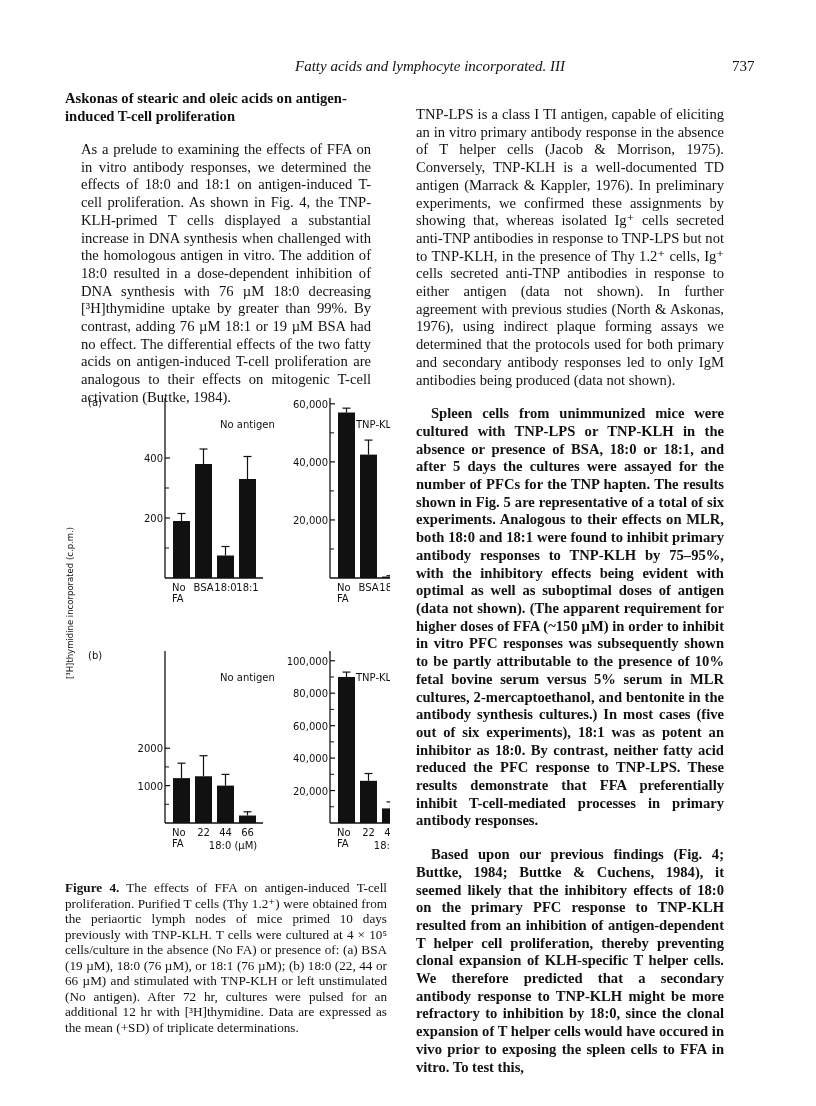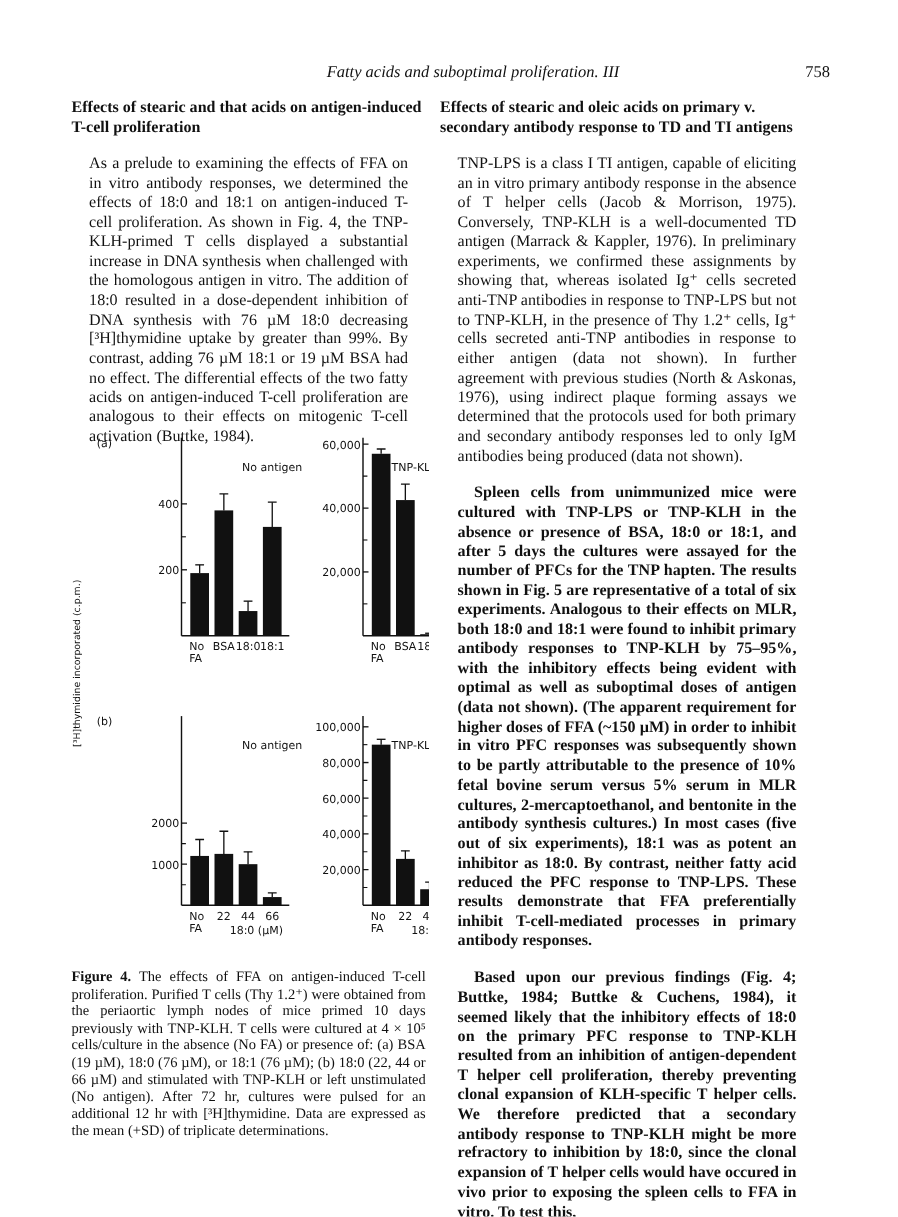--- a/index.html
+++ b/index.html
@@ -17,26 +17,26 @@
   .caption { position:absolute; left:65px; top:880px; width:322px; font-size:13.2px; line-height:15.5px; text-align:justify; }
   .caption b { font-weight:bold; }
   .figure { position:absolute; left:60px; top:393px; width:330px; height:485px; }
   .figure svg { position:absolute; left:0; top:0; }
   .figure text { font-family:"DejaVu Sans", sans-serif; fill:#111; }
 </style>
 </head>
 <body>
 
 <div class="running-head">
-  <span class="title">Fatty acids and suboptimal proliferation. III</span>
-  <span class="pageno">758</span>
+  <span class="title">Fatty acids and lymphocyte incorporated. III</span>
+  <span class="pageno">737</span>
 </div>
 
 <div class="col col-left">
-  <h2>Effects of stearic and that acids on antigen-induced T-cell proliferation</h2>
+  <h2>Askonas of stearic and oleic acids on antigen-induced T-cell proliferation</h2>
   <p>As a prelude to examining the effects of FFA on in vitro antibody responses, we determined the effects of 18:0 and 18:1 on antigen-induced T-cell proliferation. As shown in Fig. 4, the TNP-KLH-primed T cells displayed a substantial increase in DNA synthesis when challenged with the homologous antigen in vitro. The addition of 18:0 resulted in a dose-dependent inhibition of DNA synthesis with 76 µM 18:0 decreasing [³H]thymidine uptake by greater than 99%. By contrast, adding 76 µM 18:1 or 19 µM BSA had no effect. The differential effects of the two fatty acids on antigen-induced T-cell proliferation are analogous to their effects on mitogenic T-cell activation (Buttke, 1984).</p>
 </div>
 
 <div class="figure">
   <svg id="fig" width="330" height="485" viewBox="0 0 330 485">
     <text x="13" y="210" font-size="8.5" transform="rotate(-90 13 210)" text-anchor="middle">[³H]thymidine incorporated (c.p.m.)</text>
   <g>
         <line x1="105" y1="5" x2="105" y2="185" stroke="#111" stroke-width="1.3"></line>
         <line x1="105" y1="185" x2="203" y2="185" stroke="#111" stroke-width="1.3"></line>
         <line x1="105" y1="125" x2="110" y2="125" stroke="#111" stroke-width="1.2"></line>
@@ -165,17 +165,16 @@
         <text x="338" y="456" font-size="10" text-anchor="middle">18:0 (µM)</text>
       </g>
     </svg>
 </div>
 
 <div class="caption">
   <b>Figure 4.</b><span> The effects of FFA on antigen-induced T-cell proliferation. Purified T cells (Thy 1.2⁺) were obtained from the periaortic lymph nodes of mice primed 10 days previously with TNP-KLH. T cells were cultured at 4 × 10⁵ cells/culture in the absence (No FA) or presence of: (a) BSA (19 µM), 18:0 (76 µM), or 18:1 (76 µM); (b) 18:0 (22, 44 or 66 µM) and stimulated with TNP-KLH or left unstimulated (No antigen). After 72 hr, cultures were pulsed for an additional 12 hr with [³H]thymidine. Data are expressed as the mean (+SD) of triplicate determinations.</span>
 </div>
 
 <div class="col col-right">
-  <h2>Effects of stearic and oleic acids on primary v. secondary antibody response to TD and TI antigens</h2>
   <p>TNP-LPS is a class I TI antigen, capable of eliciting an in vitro primary antibody response in the absence of T helper cells (Jacob &amp; Morrison, 1975). Conversely, TNP-KLH is a well-documented TD antigen (Marrack &amp; Kappler, 1976). In preliminary experiments, we confirmed these assignments by showing that, whereas isolated Ig⁺ cells secreted anti-TNP antibodies in response to TNP-LPS but not to TNP-KLH, in the presence of Thy 1.2⁺ cells, Ig⁺ cells secreted anti-TNP antibodies in response to either antigen (data not shown). In further agreement with previous studies (North &amp; Askonas, 1976), using indirect plaque forming assays we determined that the protocols used for both primary and secondary antibody responses led to only IgM antibodies being produced (data not shown).</p>
   <p class="indent">Spleen cells from unimmunized mice were cultured with TNP-LPS or TNP-KLH in the absence or presence of BSA, 18:0 or 18:1, and after 5 days the cultures were assayed for the number of PFCs for the TNP hapten. The results shown in Fig. 5 are representative of a total of six experiments. Analogous to their effects on MLR, both 18:0 and 18:1 were found to inhibit primary antibody responses to TNP-KLH by 75–95%, with the inhibitory effects being evident with optimal as well as suboptimal doses of antigen (data not shown). (The apparent requirement for higher doses of FFA (~150 µM) in order to inhibit in vitro PFC responses was subsequently shown to be partly attributable to the presence of 10% fetal bovine serum versus 5% serum in MLR cultures, 2-mercaptoethanol, and bentonite in the antibody synthesis cultures.) In most cases (five out of six experiments), 18:1 was as potent an inhibitor as 18:0. By contrast, neither fatty acid reduced the PFC response to TNP-LPS. These results demonstrate that FFA preferentially inhibit T-cell-mediated processes in primary antibody responses.</p>
   <p class="indent">Based upon our previous findings (Fig. 4; Buttke, 1984; Buttke &amp; Cuchens, 1984), it seemed likely that the inhibitory effects of 18:0 on the primary PFC response to TNP-KLH resulted from an inhibition of antigen-dependent T helper cell proliferation, thereby preventing clonal expansion of KLH-specific T helper cells. We therefore predicted that a secondary antibody response to TNP-KLH might be more refractory to inhibition by 18:0, since the clonal expansion of T helper cells would have occured in vivo prior to exposing the spleen cells to FFA in vitro. To test this,</p>
 </div>
 
 </body></html>

